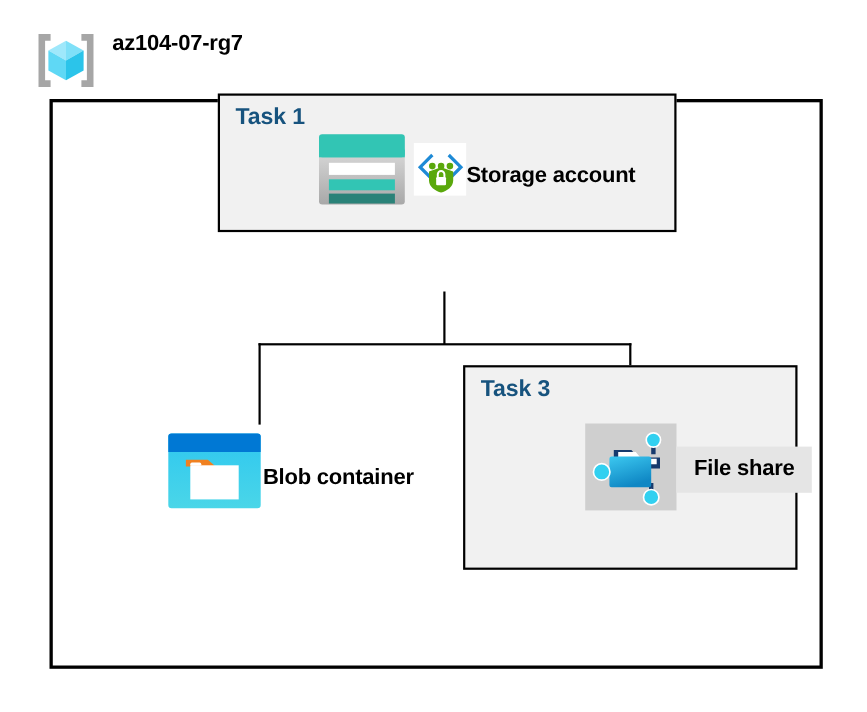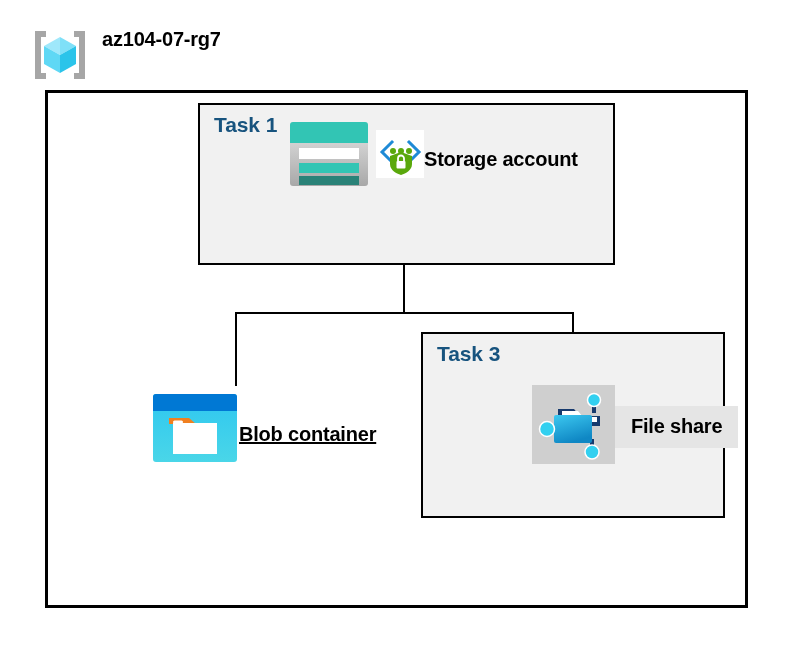--- a/index.html
+++ b/index.html
@@ -51,21 +51,21 @@
     border: 3px solid #000000;
     background: #ffffff;
     box-sizing: border-box;
   }
   .task-box {
     position: absolute;
     background: #f1f1f1;
     border: 2px solid #000000;
     box-sizing: border-box;
   }
-  #task1-box { left: 198px; top: 103px; width: 417px; height: 162px; }
+  #task1-box { left: 198px; top: 85px; width: 417px; height: 126px; }
   #task2-box { left: 72px;  top: 332px; width: 303px; height: 243px; }
   #task3-box { left: 421px; top: 332px; width: 304px; height: 186px; }
 
   .task-label {
     position: absolute;
     left: 14px;
     top: 8px;
     font-size: 21px;
     font-weight: bold;
     color: #17537e;
@@ -87,21 +87,21 @@
     letter-spacing: -0.2px;
   }
 
   #node-storage { left: 288px; top: 118px; }
   #node-storage .icon-row {
     display: flex;
     align-items: center;
     gap: 6px;
     margin-bottom: 10px;
   }
-  #node-blob { left: 151px; top: 392px; text-decoration: underline; }
+  #node-blob { left: 151px; top: 392px; }
   #node-blob .icon-row { margin-bottom: 12px; }
 
   
   #node-fileshare { left: 508px; top: 385px; }
   #node-fileshare .icon-plate {
     width: 83px;
     height: 79px;
     background: #cfcfcf;
     display: flex;
     align-items: center;

